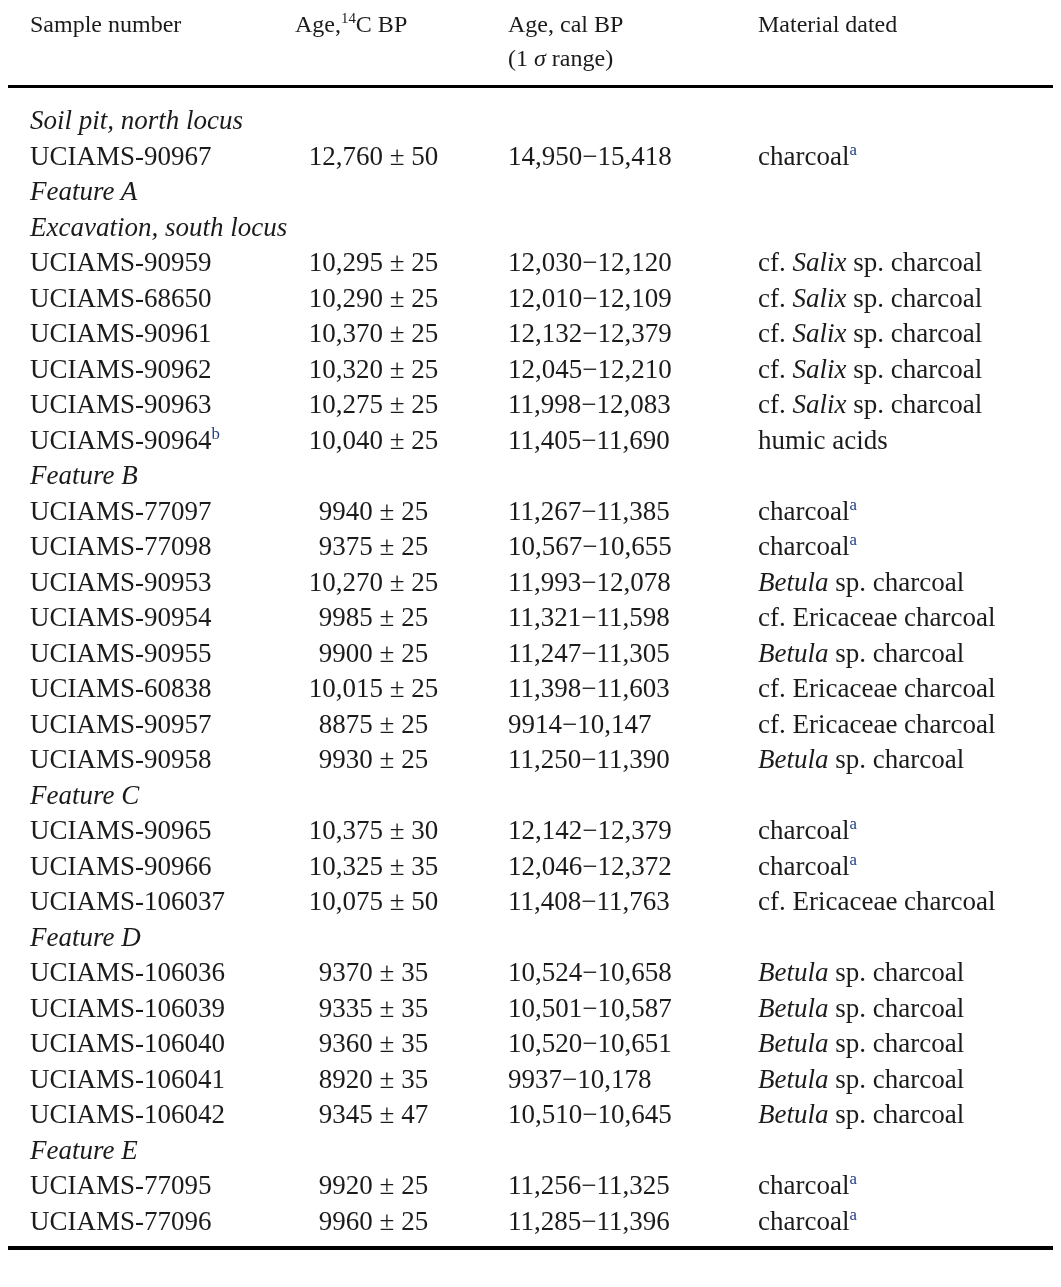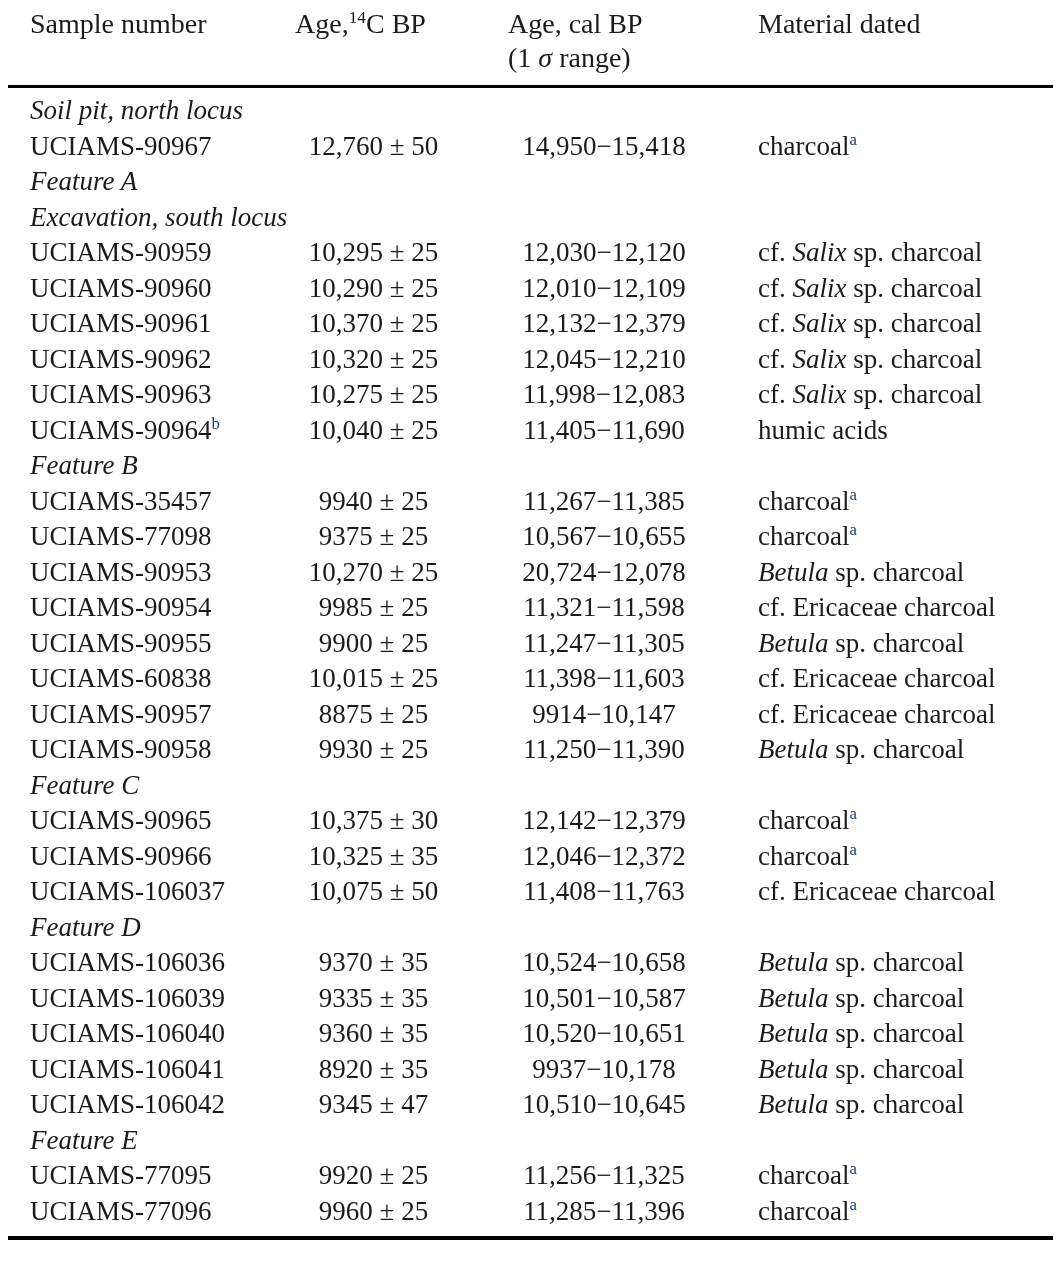--- a/index.html
+++ b/index.html
@@ -23,38 +23,38 @@
     table-layout: fixed;
     border-bottom: 4px solid var(--rule-color, #000);
   }
   thead {
     border-bottom: 3px solid var(--rule-color, #000);
   }
   thead th {
     font-weight: 400;
     text-align: left;
     vertical-align: top;
-    font-size: 28px;
+    font-size: 24px;
     line-height: 34px;
     padding: 7px 0 10px 0;
     white-space: nowrap;
   }
   tbody td {
     font-size: 27px;
     line-height: 35.5px;
     padding: 0;
     white-space: nowrap;
     vertical-align: baseline;
   }
-  tbody tr:first-child td { padding-top: 5px; }
+  tbody tr:first-child td { padding-top: 15px; }
   tbody tr:last-child td { padding-bottom: 7px; }
 
   th.c0, td.c0 { padding-left: 22px; }
   td.c1 { text-align: center; padding-right: 56px; }
-  td.c2 { text-align: center; padding-right: 58px; }
+  td.c2 { text-align: left; padding-right: 58px; }
 
   .it { font-style: italic; }
   sup {
     font-size: 62%;
     line-height: 0;
     vertical-align: super;
   }
   .fn { color: var(--fn-color, #1f3c88); }
 </style>
 </head>
@@ -92,21 +92,21 @@
         <tr>
           <td colspan="4" class="c0 section"><span class="it">Excavation, south locus</span></td>
         </tr>
         <tr>
           <td class="c0"><span>UCIAMS-90959</span></td>
           <td class="c1"><span>10,295 ± 25</span></td>
           <td class="c2"><span>12,030−12,120</span></td>
           <td class="c3"><span>cf. </span><span class="it">Salix</span><span> sp. charcoal</span></td>
         </tr>
         <tr>
-          <td class="c0"><span>UCIAMS-90960</span></td>
+          <td class="c0"><span>UCIAMS-68650</span></td>
           <td class="c1"><span>10,290 ± 25</span></td>
           <td class="c2"><span>12,010−12,109</span></td>
           <td class="c3"><span>cf. </span><span class="it">Salix</span><span> sp. charcoal</span></td>
         </tr>
         <tr>
           <td class="c0"><span>UCIAMS-90961</span></td>
           <td class="c1"><span>10,370 ± 25</span></td>
           <td class="c2"><span>12,132−12,379</span></td>
           <td class="c3"><span>cf. </span><span class="it">Salix</span><span> sp. charcoal</span></td>
         </tr>
@@ -125,35 +125,35 @@
         <tr>
           <td class="c0"><span>UCIAMS-90964</span><sup class="fn">b</sup></td>
           <td class="c1"><span>10,040 ± 25</span></td>
           <td class="c2"><span>11,405−11,690</span></td>
           <td class="c3"><span>humic acids</span></td>
         </tr>
         <tr>
           <td colspan="4" class="c0 section"><span class="it">Feature B</span></td>
         </tr>
         <tr>
-          <td class="c0"><span>UCIAMS-35457</span></td>
+          <td class="c0"><span>UCIAMS-77097</span></td>
           <td class="c1"><span>9940 ± 25</span></td>
           <td class="c2"><span>11,267−11,385</span></td>
           <td class="c3"><span>charcoal</span><sup class="fn">a</sup></td>
         </tr>
         <tr>
           <td class="c0"><span>UCIAMS-77098</span></td>
           <td class="c1"><span>9375 ± 25</span></td>
           <td class="c2"><span>10,567−10,655</span></td>
           <td class="c3"><span>charcoal</span><sup class="fn">a</sup></td>
         </tr>
         <tr>
           <td class="c0"><span>UCIAMS-90953</span></td>
           <td class="c1"><span>10,270 ± 25</span></td>
-          <td class="c2"><span>20,724−12,078</span></td>
+          <td class="c2"><span>11,993−12,078</span></td>
           <td class="c3"><span class="it">Betula</span><span> sp. charcoal</span></td>
         </tr>
         <tr>
           <td class="c0"><span>UCIAMS-90954</span></td>
           <td class="c1"><span>9985 ± 25</span></td>
           <td class="c2"><span>11,321−11,598</span></td>
           <td class="c3"><span>cf. Ericaceae charcoal</span></td>
         </tr>
         <tr>
           <td class="c0"><span>UCIAMS-90955</span></td>

